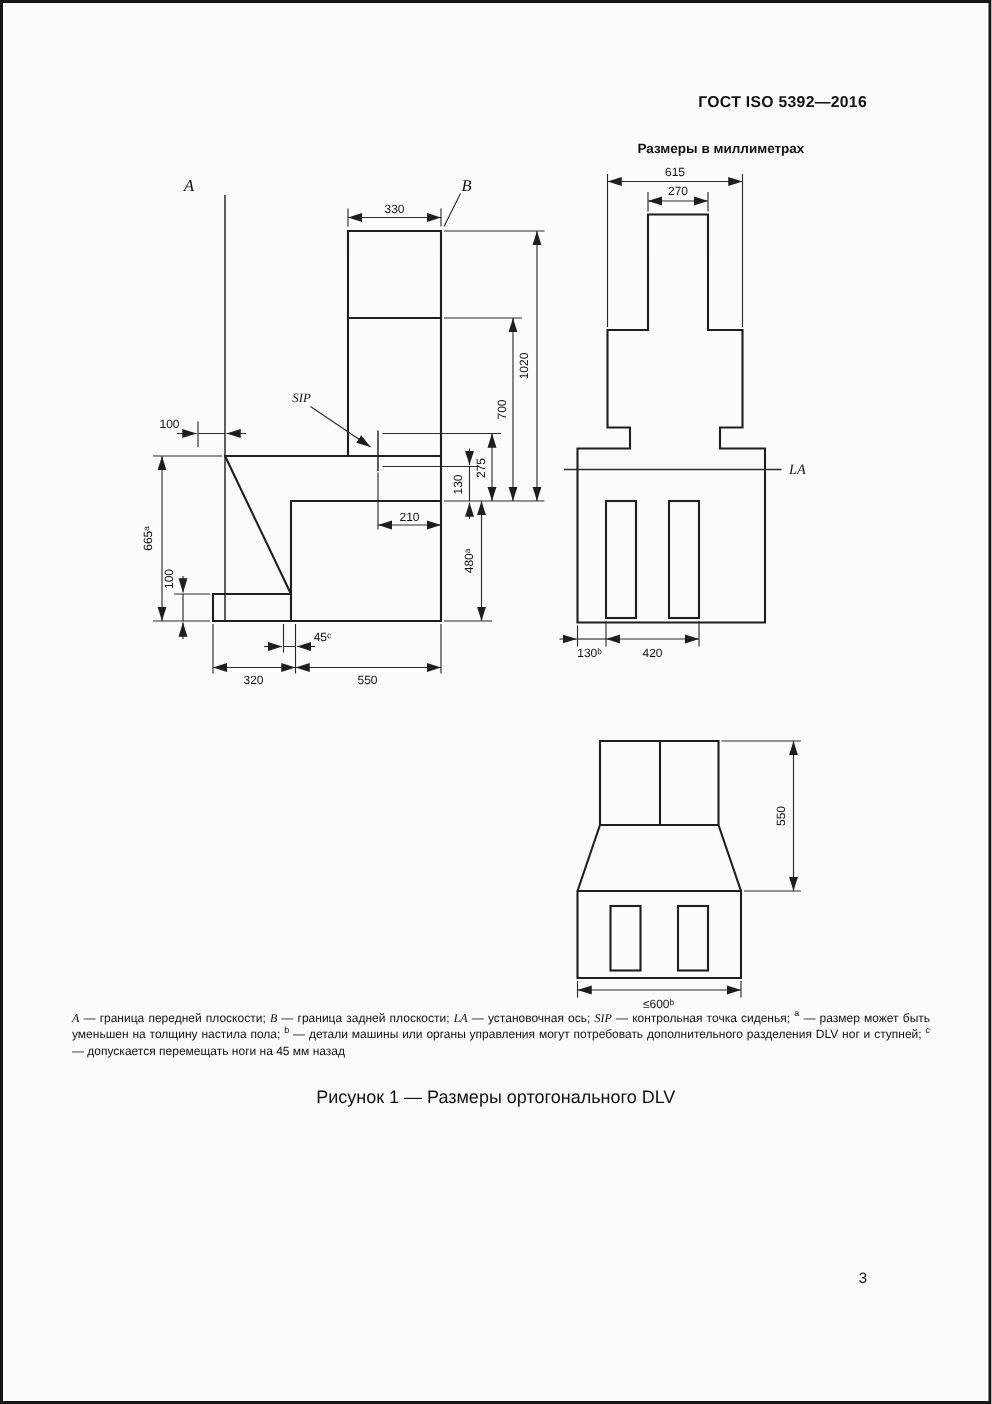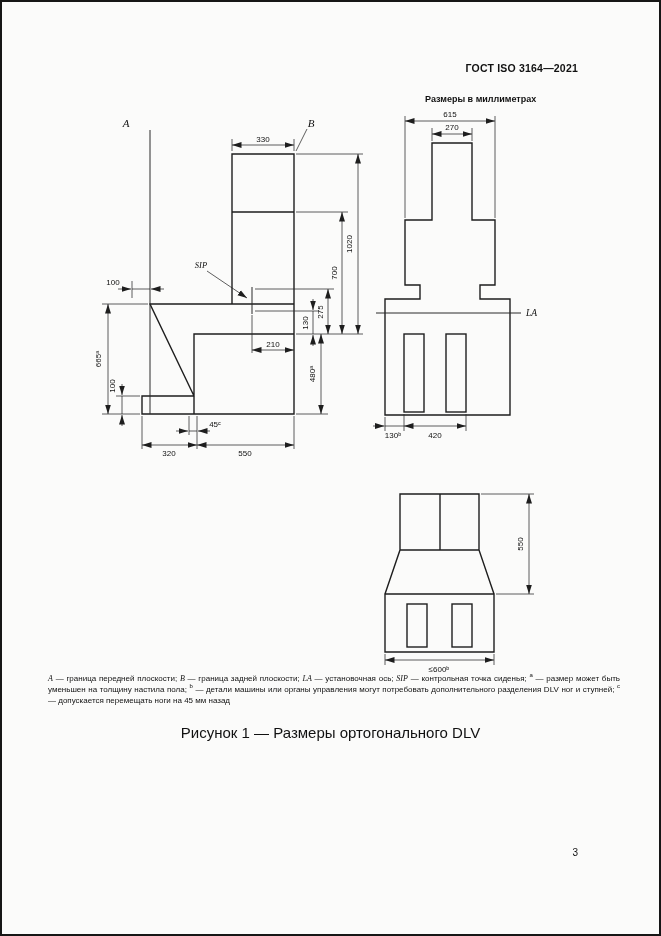--- a/index.html
+++ b/index.html
@@ -43,32 +43,32 @@
   .thin{stroke:#2a2a2a;stroke-width:.75;fill:none;}
   .axis{stroke:#2a2a2a;stroke-width:1;fill:none;}
   .footnote{
     position:absolute;top:672px;left:46px;width:572px;
     font-size:8px;line-height:1.36;text-align:justify;
   }
   .footnote i{font-family:"Liberation Serif",serif;}
   .footnote sup{font-size:6px;line-height:0;}
   .fig-caption{
     position:absolute;top:722px;left:0;width:100%;
-    text-align:center;font-size:15px;
+    text-align:center;font-size:12px;
   }
   .page-number{
     position:absolute;top:845px;right:81px;font-size:10px;
   }
 </style>
 </head>
 <body>
 
 <div class="page">
 
-  <div class="doc-header">ГОСТ ISO 3164—2021</div>
+  <div class="doc-header">ГОСТ ISO 5392—2016</div>
   <div class="units-note">Размеры в миллиметрах</div>
 
   <svg class="fig" width="661" height="700" viewBox="0 0 661 700">
     <defs>
       <marker id="arw" markerUnits="userSpaceOnUse" markerWidth="10" markerHeight="8" viewBox="0 0 10 8" refX="9.5" refY="4" orient="auto-start-reverse">
         <path d="M0,1 L9.5,4 L0,7 Z" fill="#1e1e1e"></path>
       </marker>
     </defs>
 
     <g>

